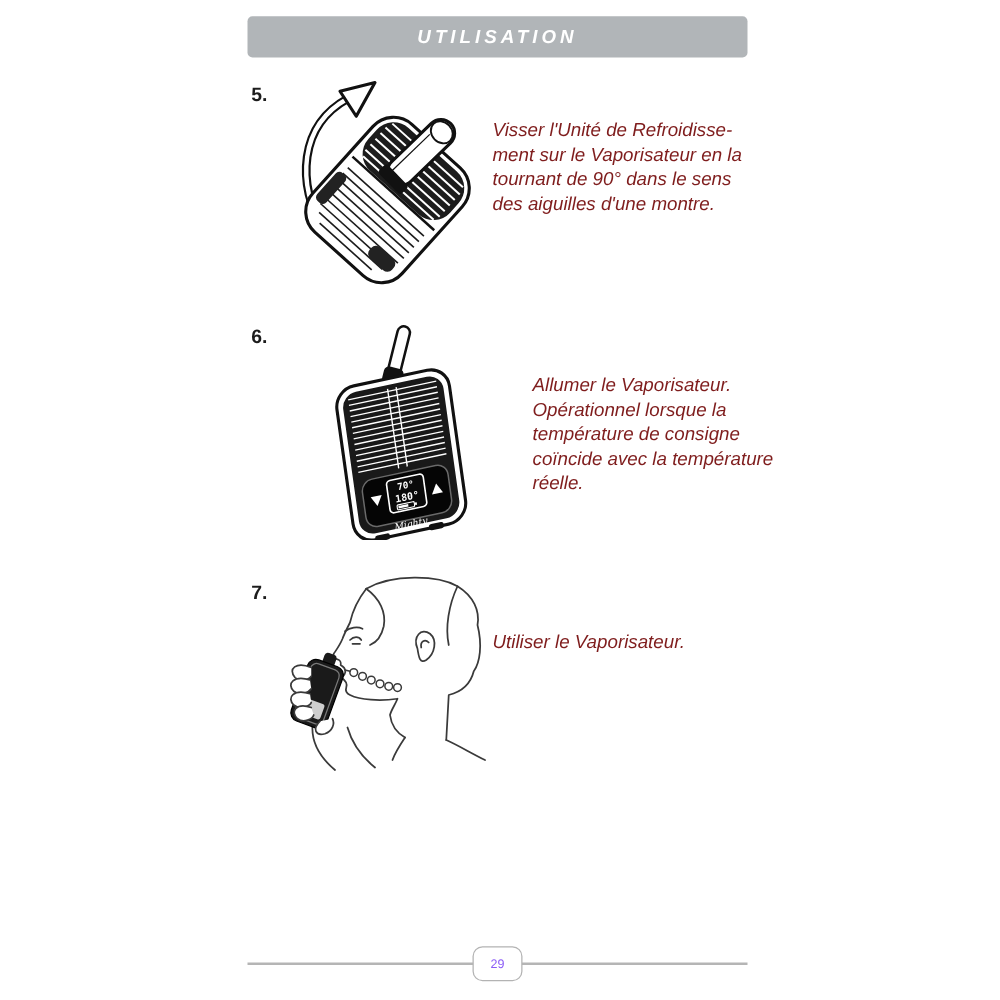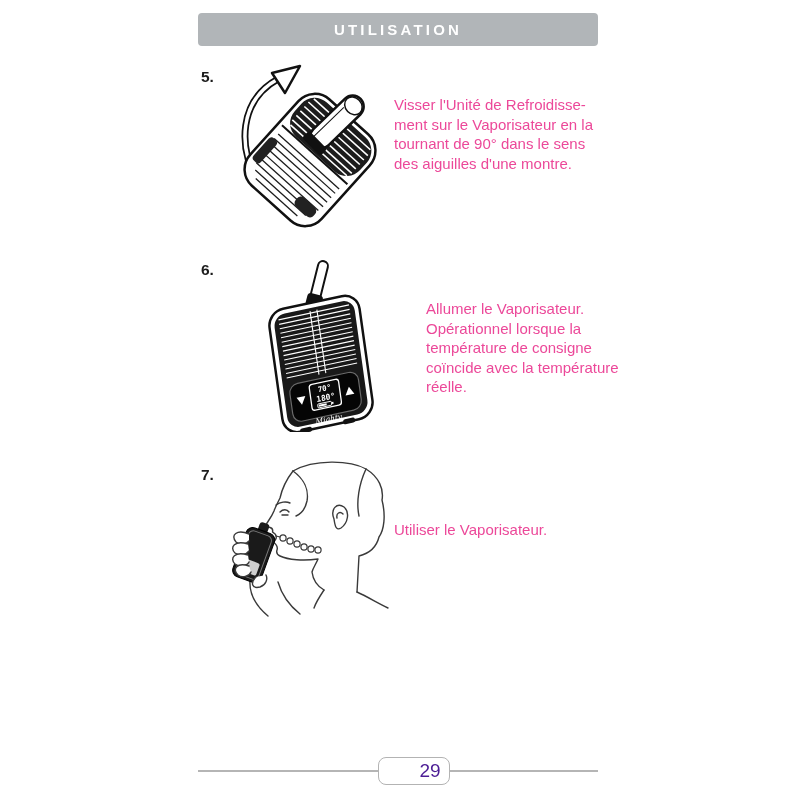--- a/index.html
+++ b/index.html
@@ -3,47 +3,47 @@
 <meta charset="utf-8">
 <style>
   html,body { margin:0; padding:0; background:#ffffff; }
   .page {
     position:relative; width:800px; height:800px; background:#ffffff;
     font-family:"Liberation Sans", sans-serif; overflow:hidden;
   }
   .header-bar {
     position:absolute; left:198px; top:13px; width:400px; height:33px;
     background:#b1b5b8; border-radius:4px;
-    display:flex; align-items:center; justify-content:center;
+    display:flex; align-items:center; justify-content:center;font-style:italic;
   }
   .header-title {
     color:#ffffff; font-weight:bold; font-size:15px; letter-spacing:3.2px;
   }
   .step-number {
     position:absolute; left:201px; font-weight:bold; font-size:15.5px; color:#1c1c1c;
   }
   #num5 { top:68px; } #num6 { top:261px; } #num7 { top:466px; }
   .step-text {
     position:absolute; left:394px; width:222px;
-    font-size:15px; line-height:19.5px; color:#ec4899; white-space:pre-line;
-  }
-  #txt5 { top:95px; } #txt6 { top:299px;margin-left:32px; } #txt7 { top:520px; }
+    font-size:15px; line-height:19.5px; color:#7f1d1d; white-space:pre-line;font-style:italic;
+  }
+  #txt5 { top:95px; } #txt6 { top:299px;margin-left:32px; } #txt7 { top:504px; }
   .illus { position:absolute; }
   #illus5 { left:228px; top:56px; }
   #illus6 { left:248px; top:250px; }
   #illus7 { left:216px; top:456px; }
   .footer-rule {
     position:absolute; left:198px; top:770px; width:400px; height:1.5px;
     background:#b5b5b5;
   }
   .page-badge {
     position:absolute; left:378px; top:757px; width:38px; height:26px;
     background:#ffffff; border:1.5px solid #b3b3b3; border-radius:8px;
     display:flex; align-items:center; justify-content:center;
-    font-size:19px; color:#4c1d95;padding-left:32px;
+    font-size:10px; color:#8b5cf6;
   }
   svg text { font-family:"DejaVu Sans Mono", monospace; }
   svg .script { font-family:"DejaVu Serif", serif; font-style:italic; }
 </style>
 </head>
 <body>
 
 <div class="page">
 
   <div class="header-bar">

